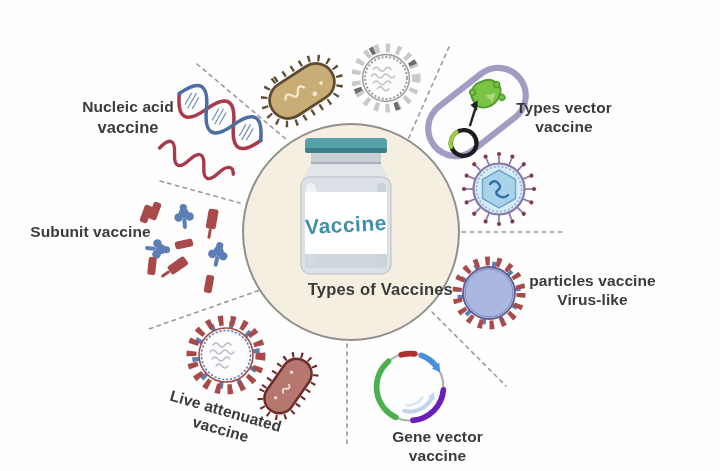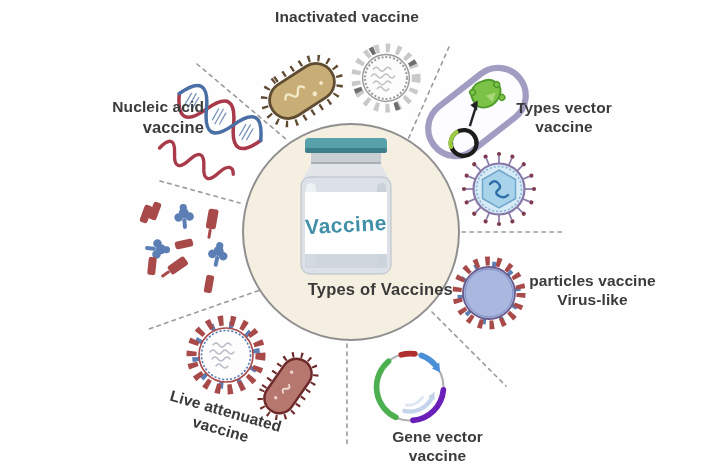--- a/index.html
+++ b/index.html
@@ -56,23 +56,22 @@
         <rect x="8" y="46" width="10" height="84" rx="5" fill="#f2f5f7" opacity="0.85"></rect>
         <rect x="79" y="46" width="9" height="84" rx="4.5" fill="#c3cad3" opacity="0.7"></rect>
         <rect x="7" y="55" width="82" height="62" fill="#ffffff"></rect>
         <rect x="7" y="117" width="82" height="14" fill="#ccd4db" opacity="0.8"></rect>
         <text x="48" y="95" text-anchor="middle" font-family="Liberation Sans, sans-serif" font-weight="bold" font-size="21" fill="var(--tealText)" letter-spacing="0.5" transform="rotate(-3 48 88)">Vaccine</text>
       </svg>
     </div>
     <div id="caption">Types of Vaccines</div>
   </div>
 
-  <div class="lbl" style="left:252px;top:8px;width:190px;">Inactivated vaccine</div>
-
-  <div class="lbl" style="left:84px;top:98px;width:120px;text-align:right;">
+
+  <div class="lbl" style="left:68px;top:98px;width:120px;">
     <div>Nucleic acid</div>
     <div style="font-size:16.5px;">vaccine</div>
   </div>
 
   <div class="lbl" style="left:508px;top:99px;width:112px;">
     <div>Types vector</div>
     <div>vaccine</div>
   </div>
 
   <div class="lbl" style="left:505px;top:272px;width:175px;">
@@ -83,20 +82,21 @@
   <div class="lbl" style="left:365px;top:428px;width:145px;">
     <div>Gene vector</div>
     <div>vaccine</div>
   </div>
 
   <div class="lbl" style="left:143px;top:402px;width:160px;transform:rotate(16deg);">
     <div>Live attenuated</div>
     <div>vaccine</div>
   </div>
 
+  <div class="lbl" style="left:18px;top:223px;width:145px;">Subunit vaccine</div>
 
   <div class="icon" style="left:254px;top:52px;width:96px;height:78px;transform:rotate(-33deg);">
     <svg viewBox="0 0 104 68">
       <rect x="8" y="8" width="88" height="52" rx="26" fill="none" stroke="var(--tanDark)" stroke-width="7" stroke-dasharray="2.5 8"></rect>
       <rect x="14" y="14" width="76" height="40" rx="20" fill="var(--tan)" stroke="var(--tanDark)" stroke-width="3"></rect>
       <path d="M32 32 q4 -7 8 0 q4 7 8 0 q4 -7 8 0" fill="none" stroke="#f3e9c8" stroke-width="2.5" stroke-linecap="round"></path>
       <circle cx="62" cy="44" r="2.6" fill="#f3e9c8"></circle>
       <circle cx="74" cy="38" r="2" fill="#f3e9c8"></circle>
     </svg>
   </div>

